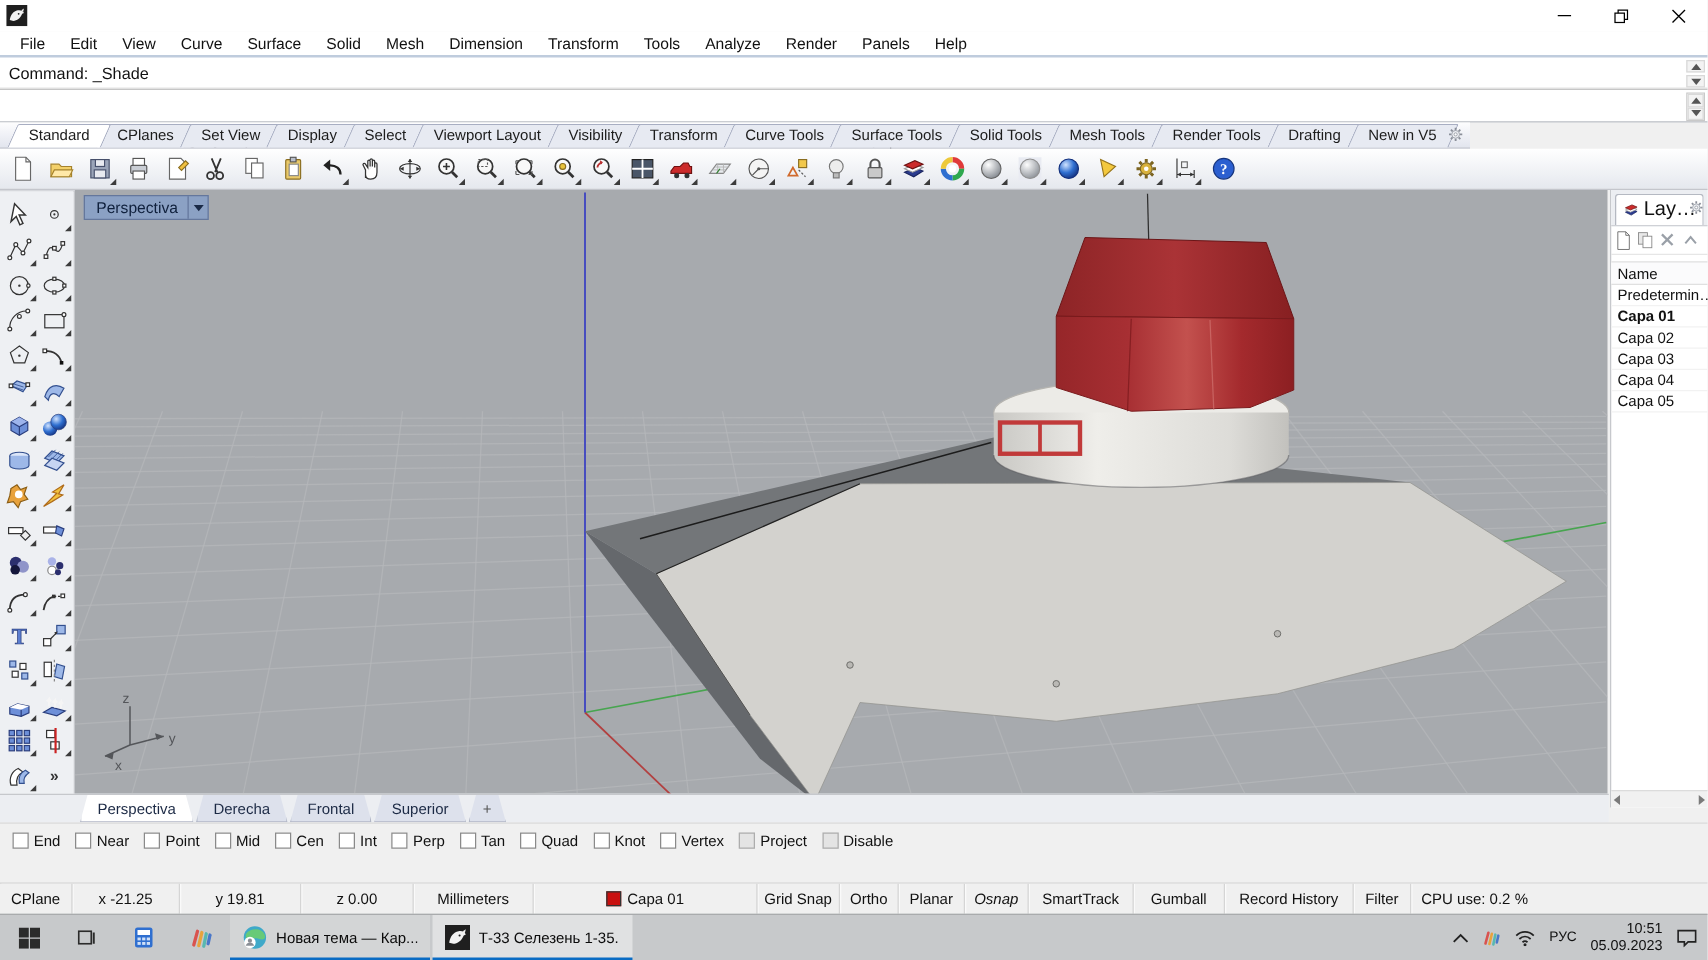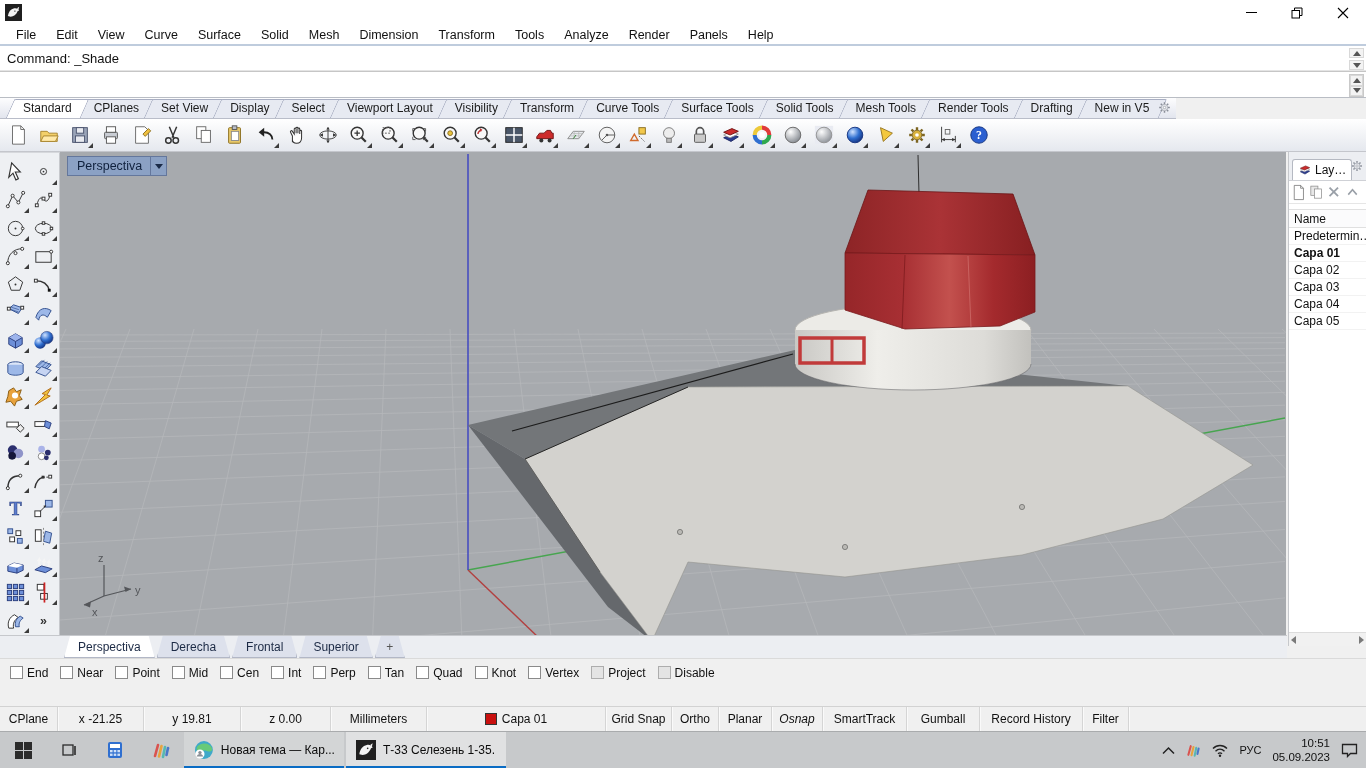--- a/index.html
+++ b/index.html
@@ -66,21 +66,21 @@
   .vplabel .sep{width:1px;height:100%;background:#64779c;margin-left:8px}
   .vplabel .dd{width:15px;display:flex;align-items:center;justify-content:center}
   .dd-tri{width:0;height:0;border-left:4px solid transparent;border-right:4px solid transparent;border-top:5px solid #1a2a47}
 
   
   .rightpanel{position:absolute;left:1288px;top:152px;width:78px;height:494px;background:#fff;
     border-left:1px solid #c6c8cc}
   .panel-tabbar{height:29px;background:#eceef2;display:flex;align-items:flex-end;padding:2px 2px 0 3px;
     border-bottom:1px solid #cfd1d6;position:relative}
   .panel-tab{background:#fff;border:1px solid #b5b9c2;border-bottom:none;border-radius:3px 3px 0 0;
-    display:flex;align-items:center;gap:3px;padding:3px 5px;font-size:12px}
+    display:flex;align-items:center;gap:3px;padding:3px 5px;font-size:16px}
   .panel-gear{position:absolute;right:2px;top:7px}
   .panel-tools{height:23px;display:flex;align-items:center;gap:1px;padding:1px 1px;border-bottom:1px solid #e6e6e6}
   .panel-namehdr{height:19px;font-size:12px;display:flex;align-items:center;padding-left:5px;
     margin-top:5px;border-top:1px solid #e0e0e0;border-bottom:1px solid #e0e0e0;background:#fbfbfc}
   .layerrow{height:17px;font-size:12px;display:flex;align-items:center;padding-left:5px;border-bottom:1px solid #f2f2f2;white-space:nowrap}
   .layerrow.current{font-weight:bold}
   .panel-hscroll{position:absolute;left:0;bottom:0;width:100%;height:14px;background:#f1f1f1;
     border-top:1px solid #dcdcdc;display:flex;align-items:center;justify-content:space-between;padding:0 2px}
   .hs-left{width:0;height:0;border-top:4px solid transparent;border-bottom:4px solid transparent;border-right:5px solid #7a7a7a}
   .hs-right{width:0;height:0;border-top:4px solid transparent;border-bottom:4px solid transparent;border-left:5px solid #7a7a7a}
@@ -999,20 +999,23 @@
     </div>
     <div class="sb-pane" style="width: 73px;">
       <span>Gumball</span>
     </div>
     <div class="sb-pane" style="width: 103px;">
       <span>Record History</span>
     </div>
     <div class="sb-pane" style="width: 46px;">
       <span>Filter</span>
     </div>
+    <div class="sb-pane" style="flex: 1 1 0%; border-right: none; justify-content: flex-start; padding-left: 8px;">
+      <span>CPU use: 0.2 %</span>
+    </div>
   </div>
 
 <div class="taskbar">
   <div class="tk-icon">
     <svg width="17" height="17" viewBox="0 0 17 17">
         <g fill="#2b2b2b">
       <rect x="0" y="0" width="8" height="8"></rect>
           <rect x="9" y="0" width="8" height="8"></rect>
       <rect x="0" y="9" width="8" height="8"></rect>
           <rect x="9" y="9" width="8" height="8"></rect>

